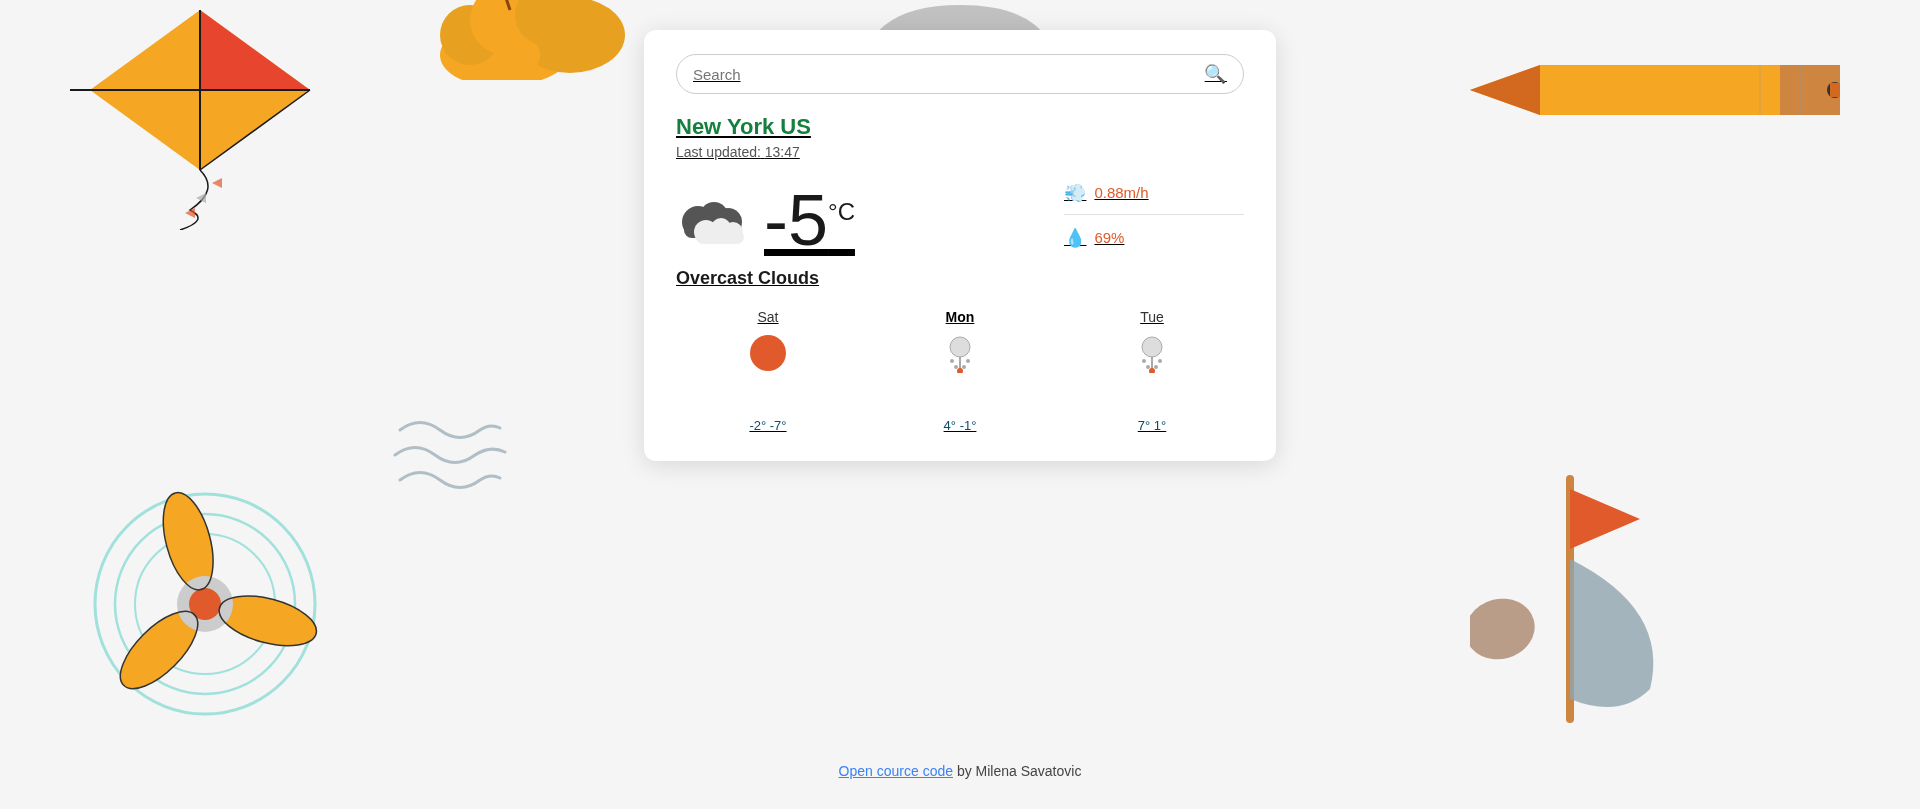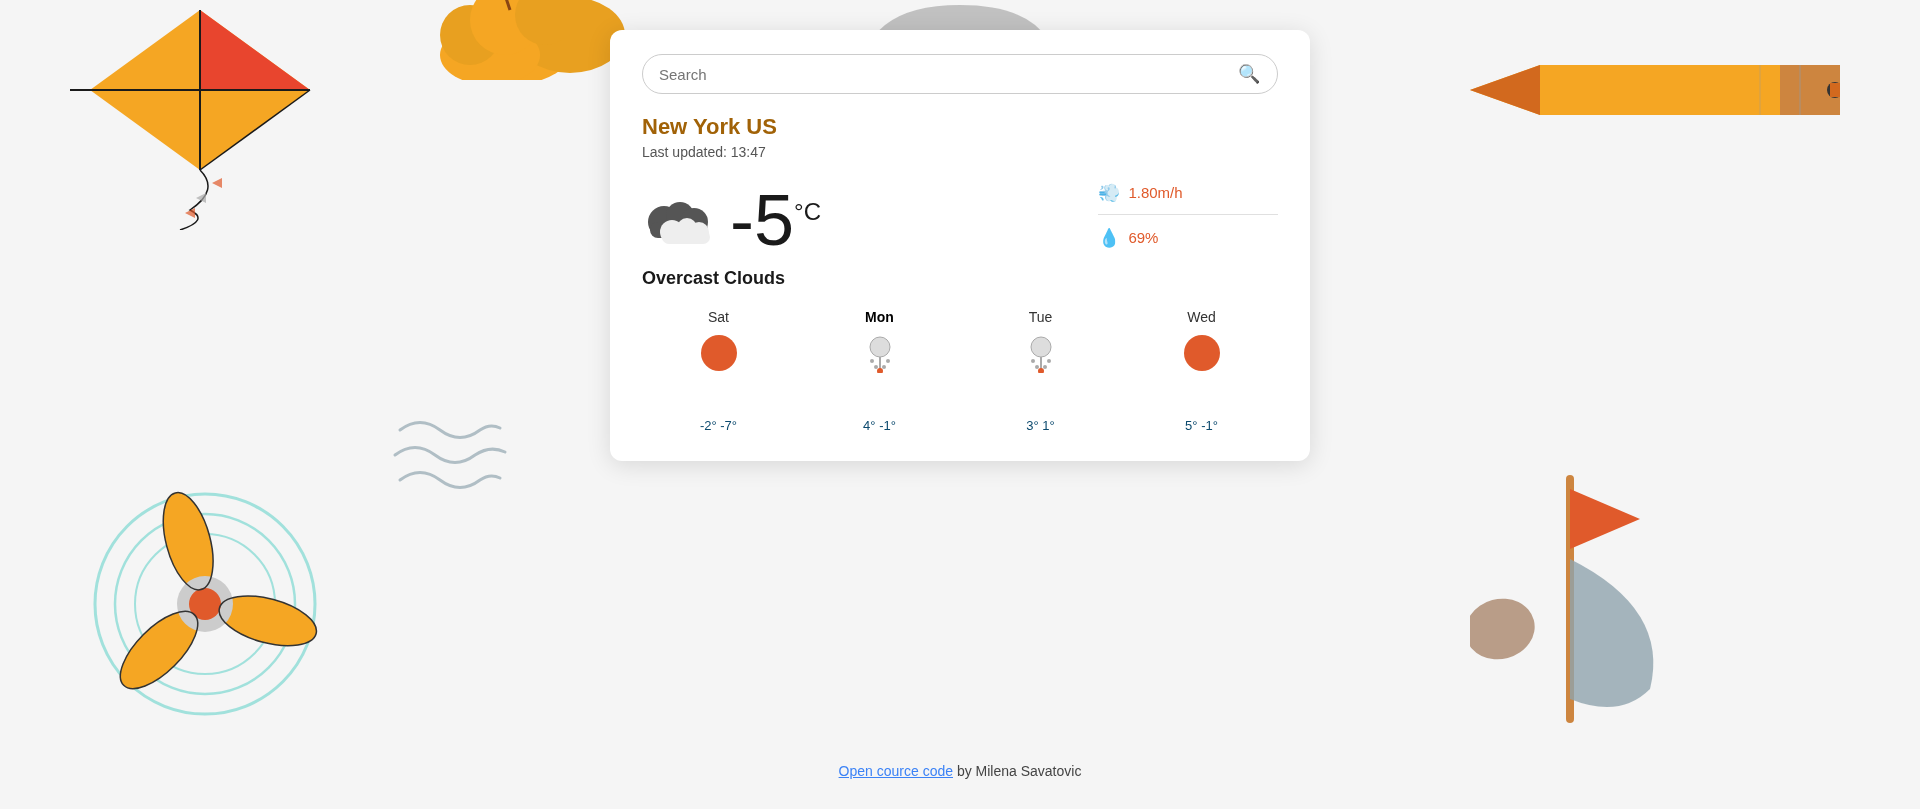--- a/index.html
+++ b/index.html
@@ -34,26 +34,27 @@
       bottom: 80px; left: 80px;
       width: 250px; height: 250px;
     }
 
     
     .weather-card {
       position: absolute;
       top: 30px;
       left: 50%;
       transform: translateX(-50%);
-      width: 700px;
+      width: 632px;
       background: white;
       border-radius: 12px;
       box-shadow: 0 4px 24px rgba(0,0,0,0.12);
       padding: 24px 32px 28px;
       z-index: 10;
+      text-decoration: underline;
     }
 
     
     .search-bar {
       display: flex;
       align-items: center;
       border: 1px solid #ccc;
       border-radius: 24px;
       padding: 8px 16px;
       margin-bottom: 20px;
@@ -70,21 +71,21 @@
     .search-icon {
       color: #555;
       font-size: 18px;
       cursor: pointer;
     }
 
     
     .city-title {
       font-size: 22px;
       font-weight: 700;
-      color: #a16207;
+      color: #15803d;
       margin-bottom: 4px;
     }
     .last-updated {
       font-size: 14px;
       color: #555;
       margin-bottom: 20px;
     }
 
     
     .current-weather {
@@ -312,21 +313,21 @@
       </svg>
     </div>
 
     <div class="temperature">
       <span>-5</span><sup>°C</sup>
     </div>
 
     <div class="weather-stats">
       <div class="stat-row">
         <span class="stat-icon">💨</span>
-        <span>1.80m/h</span>
+        <span>0.88m/h</span>
       </div>
       <div class="stat-row">
         <span class="stat-icon">💧</span>
         <span>69%</span>
       </div>
     </div>
   </div>
 
   <div class="condition-label">Overcast Clouds</div>
 
@@ -355,28 +356,21 @@
         <span class="forecast-day-name">Tue</span>
         <div class="forecast-icon"><svg width="40" height="40" viewBox="0 0 40 40" xmlns="http://www.w3.org/2000/svg">
       <circle cx="20" cy="14" r="10" fill="#ddd" stroke="#aaa" stroke-width="1"></circle>
       <line x1="20" y1="24" x2="20" y2="38" stroke="#aaa" stroke-width="2"></line>
       <circle cx="20" cy="38" r="3" fill="#e05a2b"></circle>
       <circle cx="12" cy="28" r="2" fill="#aaa"></circle>
       <circle cx="28" cy="28" r="2" fill="#aaa"></circle>
       <circle cx="16" cy="34" r="2" fill="#aaa"></circle>
       <circle cx="24" cy="34" r="2" fill="#aaa"></circle>
     </svg></div>
-        <span class="forecast-temps">3° 1°</span>
-      </div>
-      <div class="forecast-day">
-        <span class="forecast-day-name">Wed</span>
-        <div class="forecast-icon"><svg width="40" height="40" viewBox="0 0 40 40">
-            <circle cx="20" cy="20" r="18" fill="#e05a2b"></circle>
-          </svg></div>
-        <span class="forecast-temps">5° -1°</span>
+        <span class="forecast-temps">7° 1°</span>
       </div>
     </div>
 
 </div>
 
 <div class="footer">
   <a href="#">Open cource code</a>
   <span> by Milena Savatovic</span>
 </div>
 

